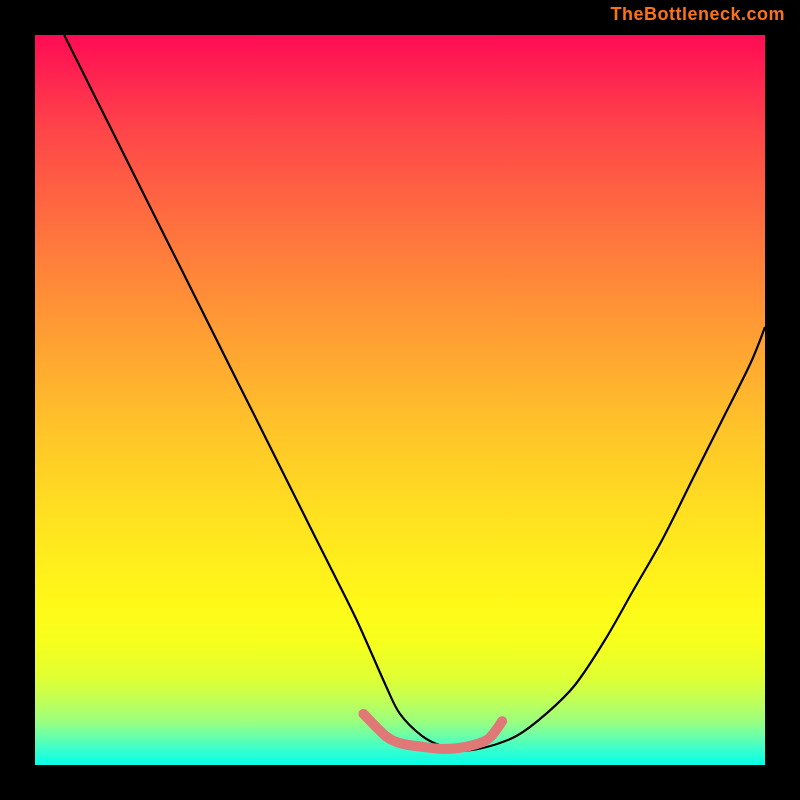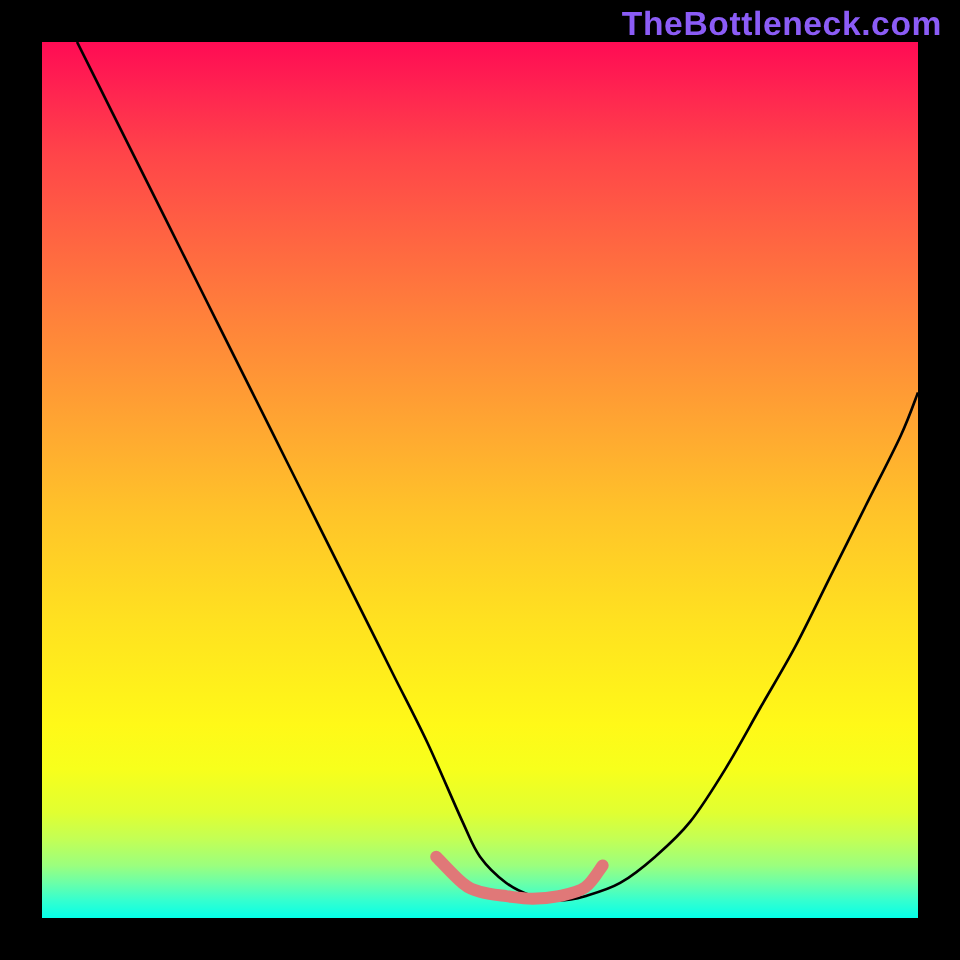--- a/index.html
+++ b/index.html
@@ -13,23 +13,23 @@
   .frame {
     position: relative;
     width: 800px;
     height: 800px;
     background: black;
   }
   .watermark {
     position: absolute;
     top: 4px;
     right: 15px;
-    color: #8b5cf6;
+    color: #f97316;
     font-family: Arial, Helvetica, sans-serif;
-    font-size: 28px;
+    font-size: 18px;
     font-weight: bold;
     letter-spacing: 0.5px;
     z-index: 3;
   }
   .plot {
     position: absolute;
     left: 35px;
     top: 35px;
     width: 730px;
     height: 730px;

